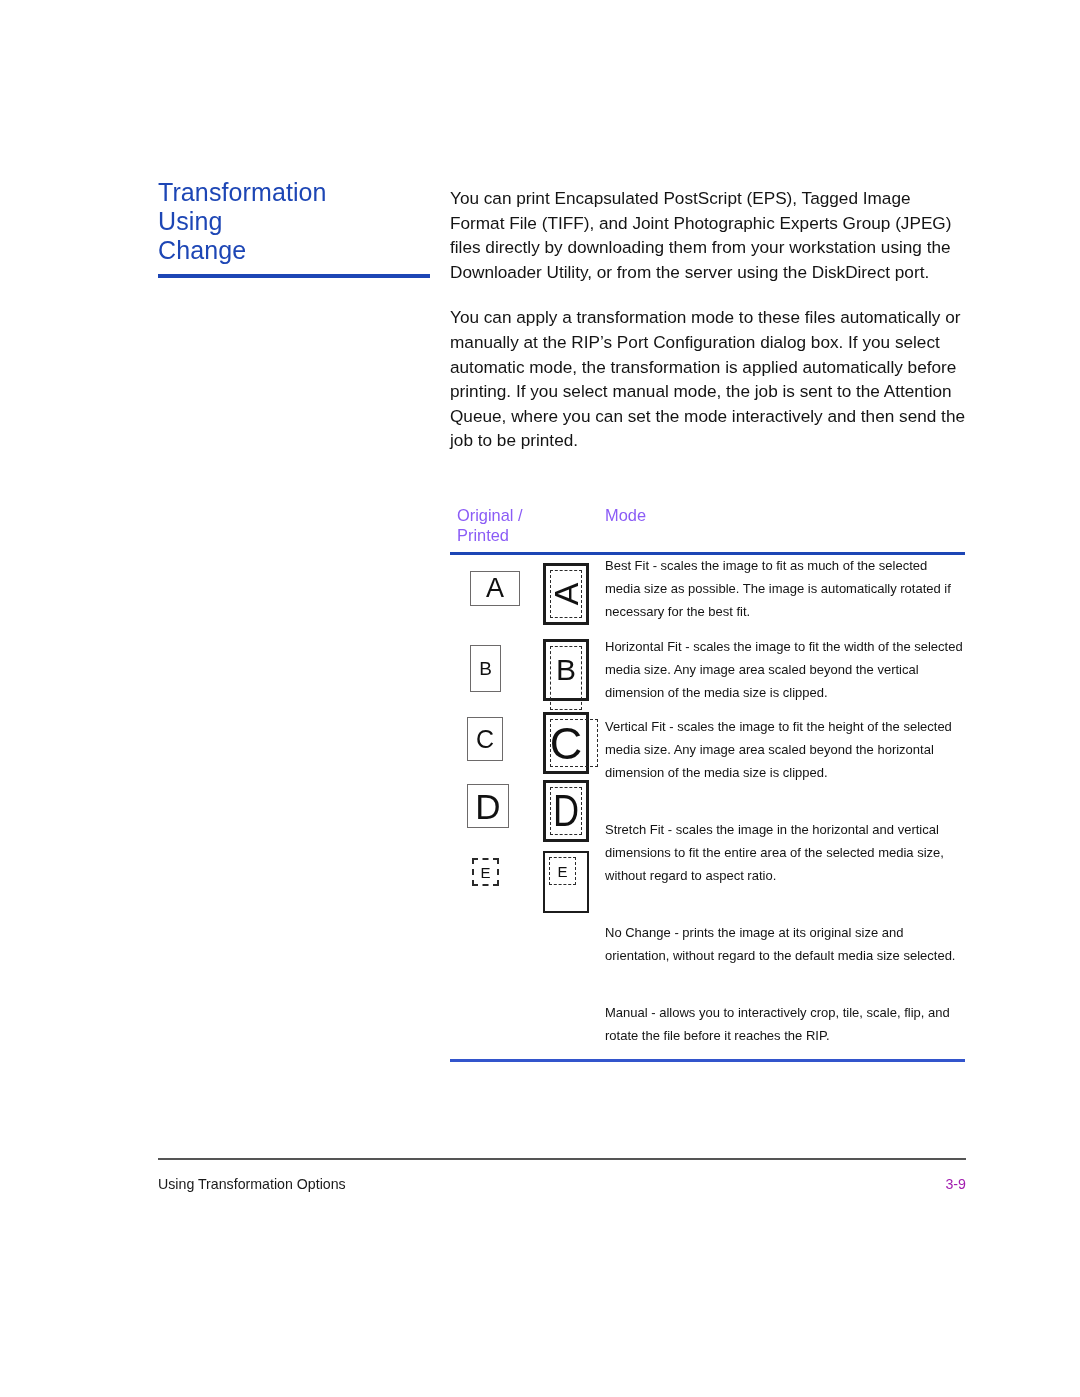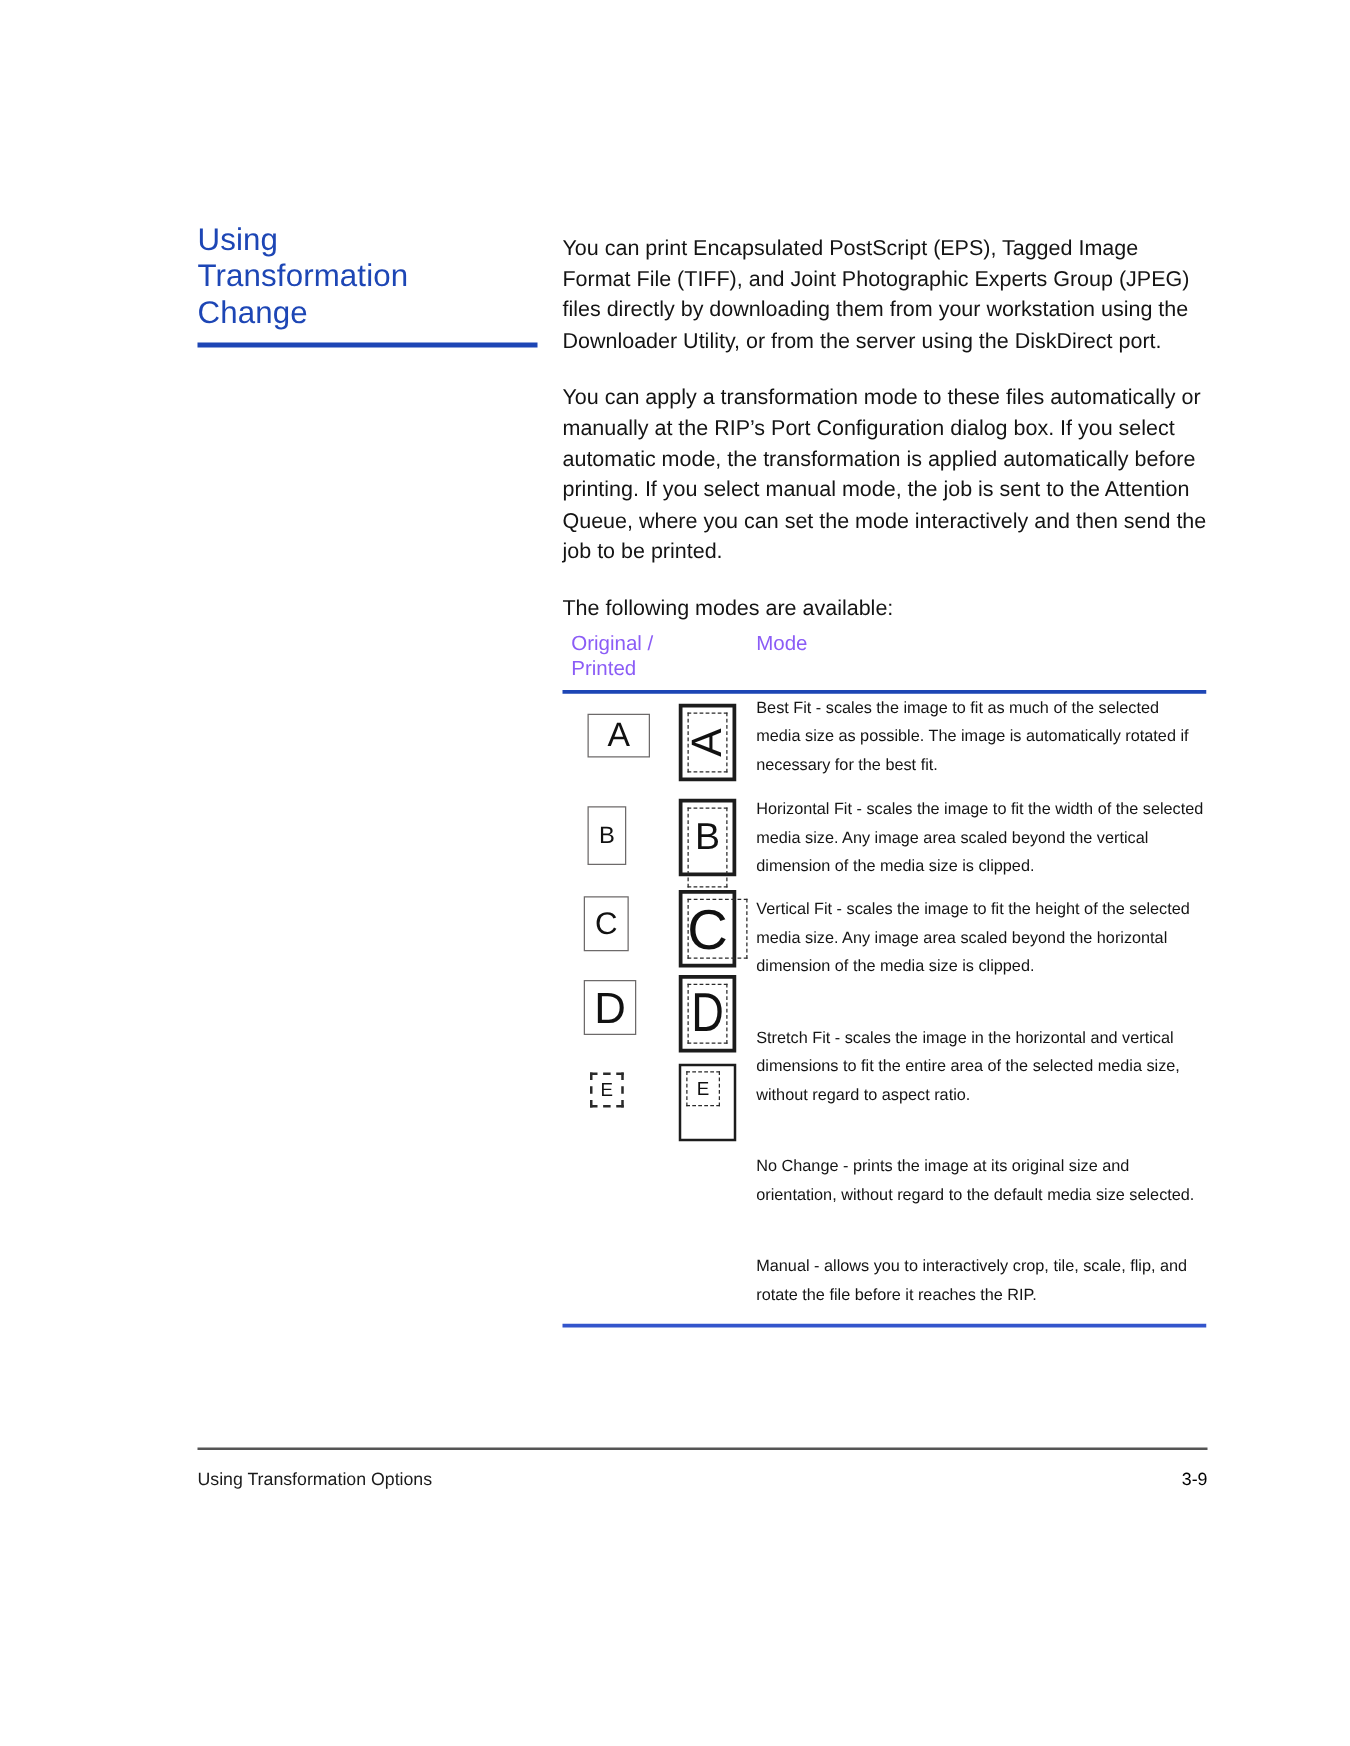--- a/index.html
+++ b/index.html
@@ -171,39 +171,38 @@
     color: #1a1a1a;
     text-align: right;
   }
   .footer-right {
     position: absolute;
     left: 0;
     width: 966px;
     text-align: right;
     top: 1176px;
     font-size: 14.2px;
-    color: #000000;
+    color: #a21caf;
   }
 </style>
 </head>
 <body>
 
 <div class="page">
 
   <div class="heading-block">
+    <div class="heading-line">Transformation</div>
     <div class="heading-line">Using</div>
-    <div class="heading-line">Transformation</div>
     <div class="heading-line">Change</div>
     <div class="heading-rule"></div>
   </div>
 
   <div class="body-col">
     <p class="para">You can print Encapsulated PostScript (EPS), Tagged Image Format File (TIFF), and Joint Photographic Experts Group (JPEG) files directly by downloading them from your workstation using the Downloader Utility, or from the server using the DiskDirect port.</p>
     <p class="para">You can apply a transformation mode to these files automatically or manually at the RIP’s Port Configuration dialog box. If you select automatic mode, the transformation is applied automatically before printing. If you select manual mode, the job is sent to the Attention Queue, where you can set the mode interactively and then send the job to be printed.</p>
-    <p class="para">The following modes are available:</p>
   </div>
 
   <div class="fig">
 
     <div class="fig-head">
       <div class="h-orig">
         <div>Original /</div>
         <div>Printed</div>
       </div>
       <div class="h-mode">Mode</div>

